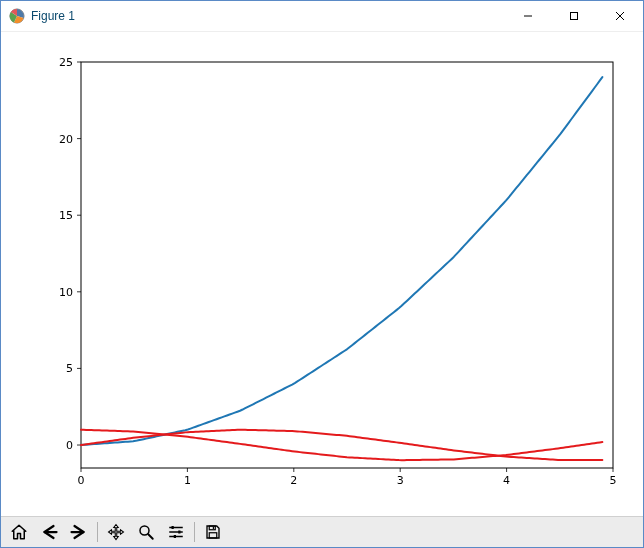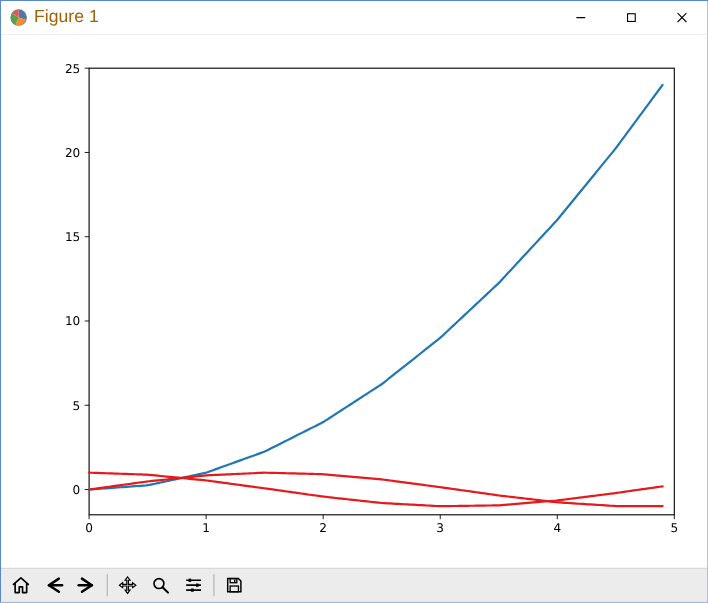--- a/index.html
+++ b/index.html
@@ -30,22 +30,22 @@
     flex: 0 0 auto;
   }
   .titlebar .app-icon {
     width: 16px;
     height: 16px;
     margin: 0 6px 0 8px;
     flex: 0 0 auto;
   }
   .titlebar .title {
     flex: 1 1 auto;
-    font-size: 16px;
-    color: #a16207;
+    font-size: 12px;
+    color: #0c4a6e;
   }
   .winbtns {
     display: flex;
     height: 100%;
   }
   .winbtn {
     width: 46px;
     height: 100%;
     display: flex;
     align-items: center;

